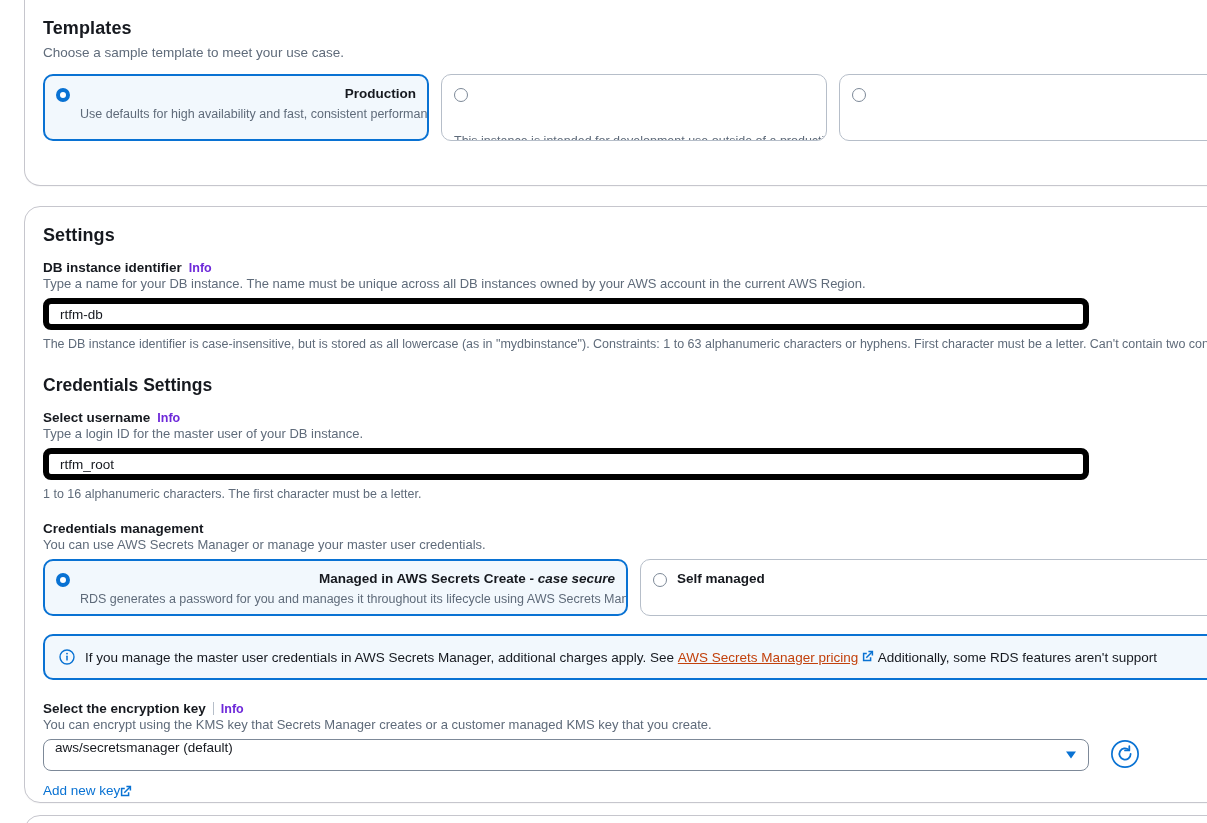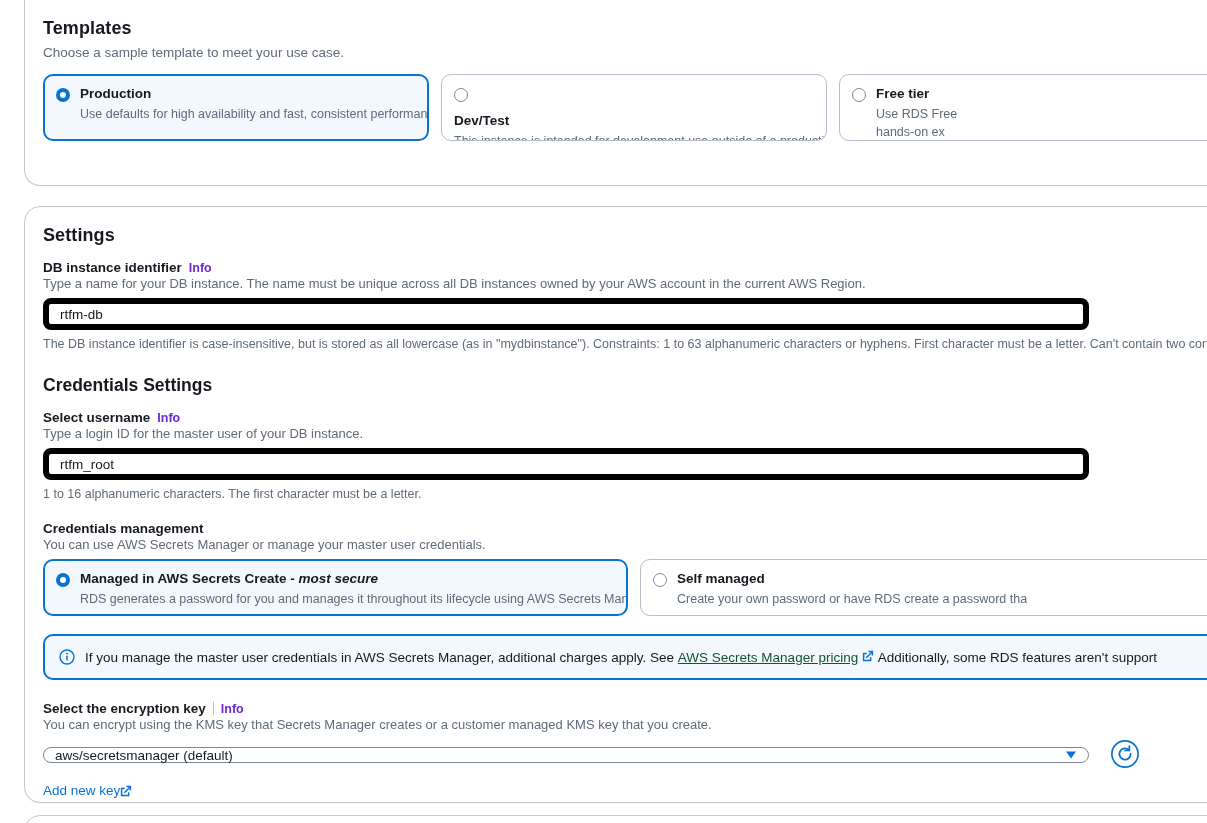--- a/index.html
+++ b/index.html
@@ -108,20 +108,21 @@
   .tile {
     border: 1px solid #b6bec9;
     border-radius: 10px;
     background: #ffffff;
     padding: 10px 12px 10px 12px;
     display: flex;
     gap: 10px;
     align-items: flex-start;
     cursor: pointer;
     overflow: hidden;
+    text-align: right;
   }
   .tile.selected {
     border: 2px solid #0972d3;
     background: #f2f8fd;
     padding: 9px 11px 9px 11px;
   }
   .radio-outer {
     flex: 0 0 auto;
     width: 14px; height: 14px;
     border-radius: 50%;
@@ -174,38 +175,37 @@
     gap: 10px;
     padding: 0 14px;
     overflow: hidden;
   }
   .alert-text {
     font-size: 13.5px;
     color: #16191f;
     white-space: nowrap;
   }
   .alert-text a {
-    color: #14532d;
+    color: #c2410c;
     text-decoration: underline;
   }
   .icon-info {
     flex: 0 0 auto;
     width: 16px; height: 16px;
   }
 
   
   .select-row { display: flex; align-items: center; gap: 20px; }
   .select {
     position: relative;
-    width: 1046px; height: 16px;
+    width: 1046px; height: 32px;
     border: 1px solid #7d8998;
     border-radius: 8px;
     background: #ffffff;
     display: flex;
-    align-items: center;
     padding: 0 11px;
     cursor: pointer;
   }
   .select-value {
     font-size: 13.5px;
     color: #16191f;
   }
   .caret {
     position: absolute;
     right: 12px; top: 50%;
@@ -259,25 +259,20 @@
         <div class="tile" id="tile-devtest">
           <span class="radio-outer"></span>
           <div class="tile-body">
             <div class="tile-title">Dev/Test</div>
             <div class="tile-desc nowrap">This instance is intended for development use outside of a production environment.</div>
           </div>
         </div>
 
         <div class="tile" id="tile-freetier">
           <span class="radio-outer"></span>
-          <div class="tile-body">
-            <div class="tile-title">Free tier</div>
-            <div class="tile-desc nowrap">Use RDS Free</div>
-            <div class="tile-desc nowrap" style="margin-top:1px">hands-on ex</div>
-          </div>
         </div>
 
       </div>
     </div>
   </section>
 
   <section class="card" id="card-settings">
     <div class="card-inner">
 
       <h2 class="section-title" style="margin-bottom:14px">Settings</h2>
@@ -305,30 +300,29 @@
       
       <div style="margin-top:20px">
         <div class="field-label">Credentials management</div>
         <div class="field-desc">You can use AWS Secrets Manager or manage your master user credentials.</div>
 
         <div class="tile-row">
 
           <div class="tile selected" id="tile-managed">
             <span class="radio-outer"></span>
             <div class="tile-body">
-              <div class="tile-title"><span>Managed in AWS Secrets Create - </span><span class="em">most secure</span></div>
+              <div class="tile-title"><span>Managed in AWS Secrets Create - </span><span class="em">case secure</span></div>
               <div class="tile-desc nowrap">RDS generates a password for you and manages it throughout its lifecycle using AWS Secrets Manager.</div>
             </div>
           </div>
 
           <div class="tile" id="tile-selfmanaged">
             <span class="radio-outer"></span>
             <div class="tile-body">
               <div class="tile-title">Self managed</div>
-              <div class="tile-desc nowrap">Create your own password or have RDS create a password tha</div>
             </div>
           </div>
 
         </div>
       </div>
 
       
       <div class="alert">
         <span class="icon-info">
           <svg viewBox="0 0 16 16" width="16" height="16" aria-hidden="true">

